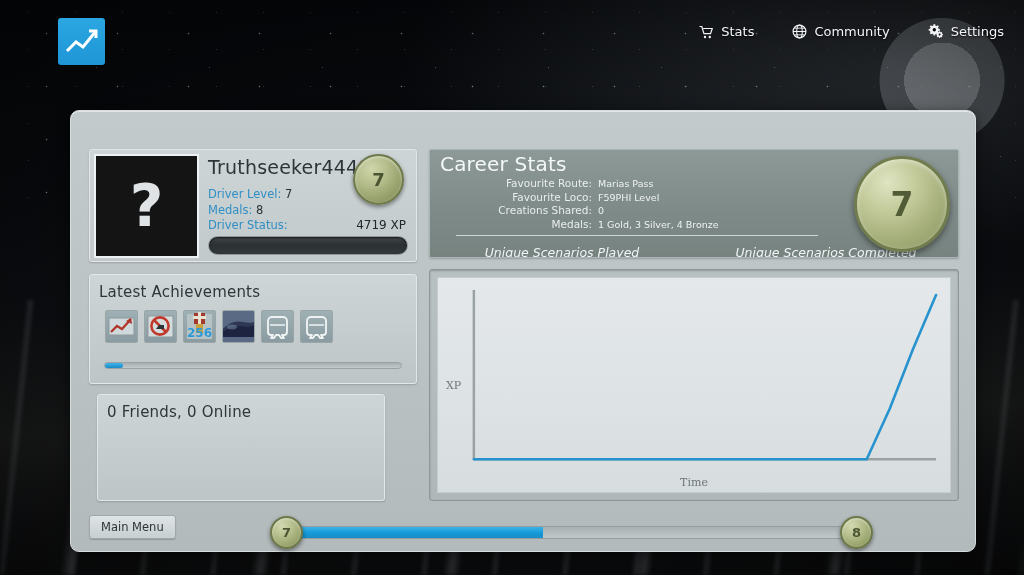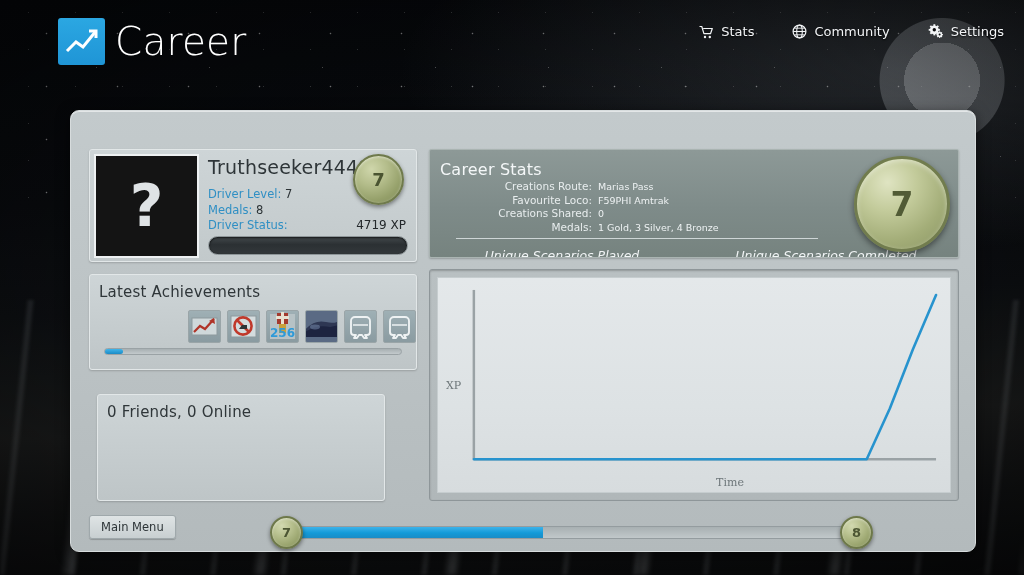--- a/index.html
+++ b/index.html
@@ -132,23 +132,23 @@
     box-shadow: inset 0 1px 3px rgba(255,255,255,.55), 0 2px 4px rgba(0,0,0,.45);
     display: flex; align-items: center; justify-content: center;
     color: #4a5431; font-size: 18px; font-weight: bold;
   }
 
   .panel {
     background: linear-gradient(180deg, #ced5d7 0%, #bec5c7 100%);
     border: 1px solid #e2e7e8; border-radius: 3px;
     box-shadow: 0 1px 2px rgba(0,0,0,.18);
   }
-  .achievements { position: absolute; left: 18px; top: 163px; width: 328px; height: 96px; }
+  .achievements { position: absolute; left: 18px; top: 163px; width: 328px; height: 110px; }
   .panel-title { font-size: 15px; color: #2f3639; padding: 8px 0 0 9px; letter-spacing: .2px; }
-  .ach-row { display: flex; gap: 6px; padding: 9px 0 0 15px; justify-content: flex-end; }
+  .ach-row { display: flex; gap: 6px; padding: 9px 0 0 15px; }
   .ach-icon {
     width: 33px; height: 33px; border-radius: 2px;
     border: 1px solid #9aa5a8;
     background: linear-gradient(180deg, #9fb0b5 0%, #8a9ba1 100%);
     position: relative; overflow: hidden; cursor: pointer;
   }
   .ach-scroll {
     position: absolute; left: 14px; right: 14px; bottom: 14px; height: 7px;
     background: linear-gradient(180deg,#a7afb2,#c3cacc);
     border-radius: 4px; border: 1px solid #9aa2a5;
@@ -163,21 +163,21 @@
 
   
   .stats-panel {
     position: absolute; left: 358px; top: 38px; width: 530px; height: 109px;
     background: linear-gradient(180deg, #8d9997 0%, #7e8b89 55%, #76837f 100%);
     border: 1px solid #aab4b2; border-radius: 2px;
     color: #f2f5f6;
     box-shadow: 0 1px 2px rgba(0,0,0,.22);
     overflow: hidden;
   }
-  .stats-title { font-size: 16px; padding: 10px 0 0 10px; color: #f4f7f8; letter-spacing: .2px; }
+  .stats-title { font-size: 20px; padding: 2px 0 0 10px; color: #f4f7f8; letter-spacing: .2px; }
   .stats-rows { margin-top: 1px; }
   .stats-row { display: flex; font-size: 10.5px; line-height: 13.5px; }
   .stats-row .lbl { width: 162px; text-align: right; color: #e8edee; }
   .stats-row .val { padding-left: 6px; color: #eef2f3; font-size: 9.5px; }
   .stats-hr {
     margin: 4px 22px 0 26px; height: 1px;
     background: rgba(235,240,242,.75);
     width: 362px;
   }
   .stats-bottom { display: flex; margin-top: 9px; font-style: italic; }
@@ -205,21 +205,21 @@
     background: linear-gradient(180deg, #e4e8ea 0%, #dde2e4 60%, #d7dcde 100%);
     border: 1px solid #c6cdcf;
     position: relative;
   }
   .chart-ylabel {
     position: absolute; left: 8px; top: 50%; transform: translateY(-50%);
     font-size: 11px; color: #6d7679; font-family: "DejaVu Serif", serif;
   }
   .chart-xlabel {
     position: absolute; left: 50%; transform: translateX(-50%); bottom: 3px;
-    font-size: 11px; color: #6d7679; font-family: "DejaVu Serif", serif; margin-left: 36px;
+    font-size: 11px; color: #6d7679; font-family: "DejaVu Serif", serif;
   }
   .chart-svg { position: absolute; inset: 0; }
 
   
   .footer { position: absolute; left: 0; bottom: 0; width: 100%; height: 46px; }
   .main-menu-btn {
     position: absolute; left: 18px; top: 10px;
     padding: 4px 11px; font-size: 11.5px; color: #2d3437;
     background: linear-gradient(180deg, #dfe4e5 0%, #c8cfd1 100%);
     border: 1px solid #9fa8ab; border-radius: 3px; cursor: pointer;
@@ -257,21 +257,20 @@
 
 <div class="topbar">
 
   <div class="brand">
     <span class="brand-icon">
       <svg width="47" height="47" viewBox="0 0 47 47">
         <polyline points="9,33 18,24 25,29 38,13" fill="none" stroke="#ffffff" stroke-width="3"></polyline>
         <polyline points="31,13 38,13 38,20" fill="none" stroke="#ffffff" stroke-width="3"></polyline>
       </svg>
     </span>
-    <span class="brand-title">Career</span>
   </div>
 
   <div class="topnav">
 
     <div class="topnav-item">
       <span>
         <svg width="15" height="14" viewBox="0 0 15 14">
           <path d="M0.5 1.5h2.3l2.1 7.2h6.6l1.8-5.2H4.2" fill="none" stroke="#f2f4f6" stroke-width="1.2" stroke-linejoin="round"></path>
           <circle cx="6" cy="12" r="1.2" fill="#f2f4f6"></circle>
           <circle cx="10.8" cy="12" r="1.2" fill="#f2f4f6"></circle>
@@ -422,26 +421,26 @@
 
   <div class="panel friends">
     <div class="panel-title">0 Friends, 0 Online</div>
   </div>
 
   <div class="stats-panel">
     <div class="stats-title">Career Stats</div>
 
     <div class="stats-rows">
       <div class="stats-row">
-        <span class="lbl">Creations Route:</span>
+        <span class="lbl">Favourite Route:</span>
         <span class="val">Marias Pass</span>
       </div>
       <div class="stats-row">
         <span class="lbl">Favourite Loco:</span>
-        <span class="val">F59PHI Amtrak</span>
+        <span class="val">F59PHI Level</span>
       </div>
       <div class="stats-row">
         <span class="lbl">Creations Shared:</span>
         <span class="val">0</span>
       </div>
       <div class="stats-row">
         <span class="lbl">Medals:</span>
         <span class="val">1 Gold, 3 Silver, 4 Bronze</span>
       </div>
     </div>

